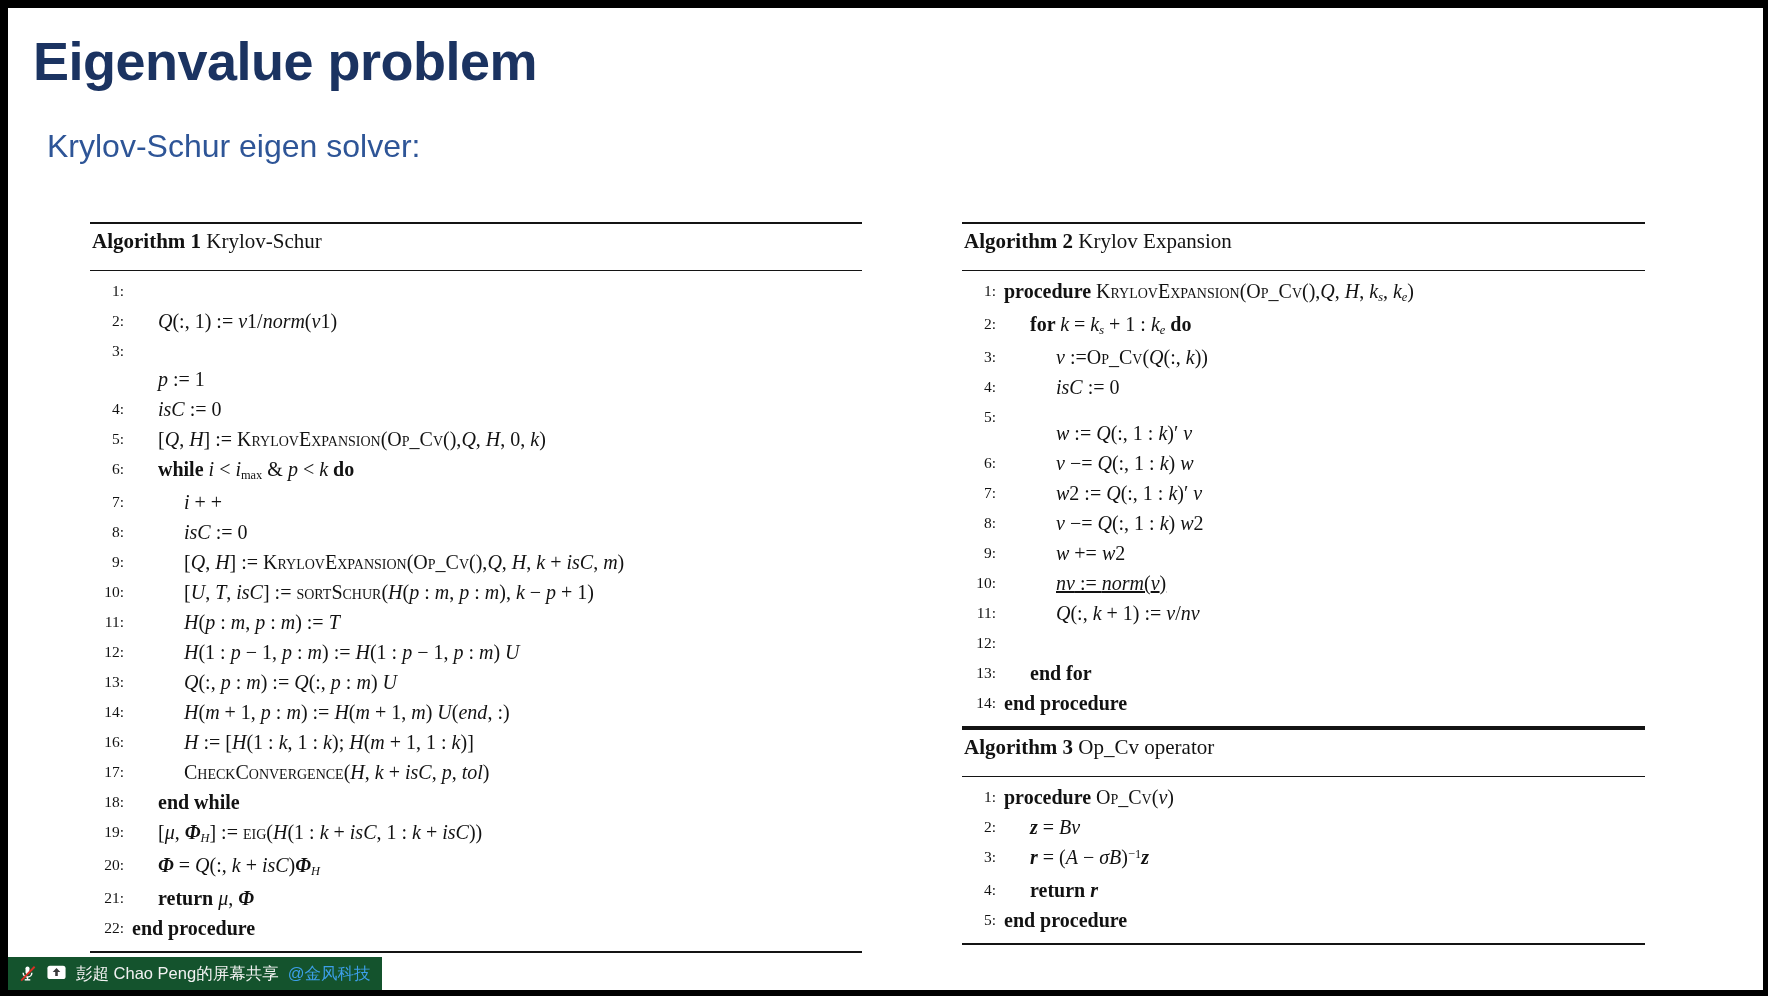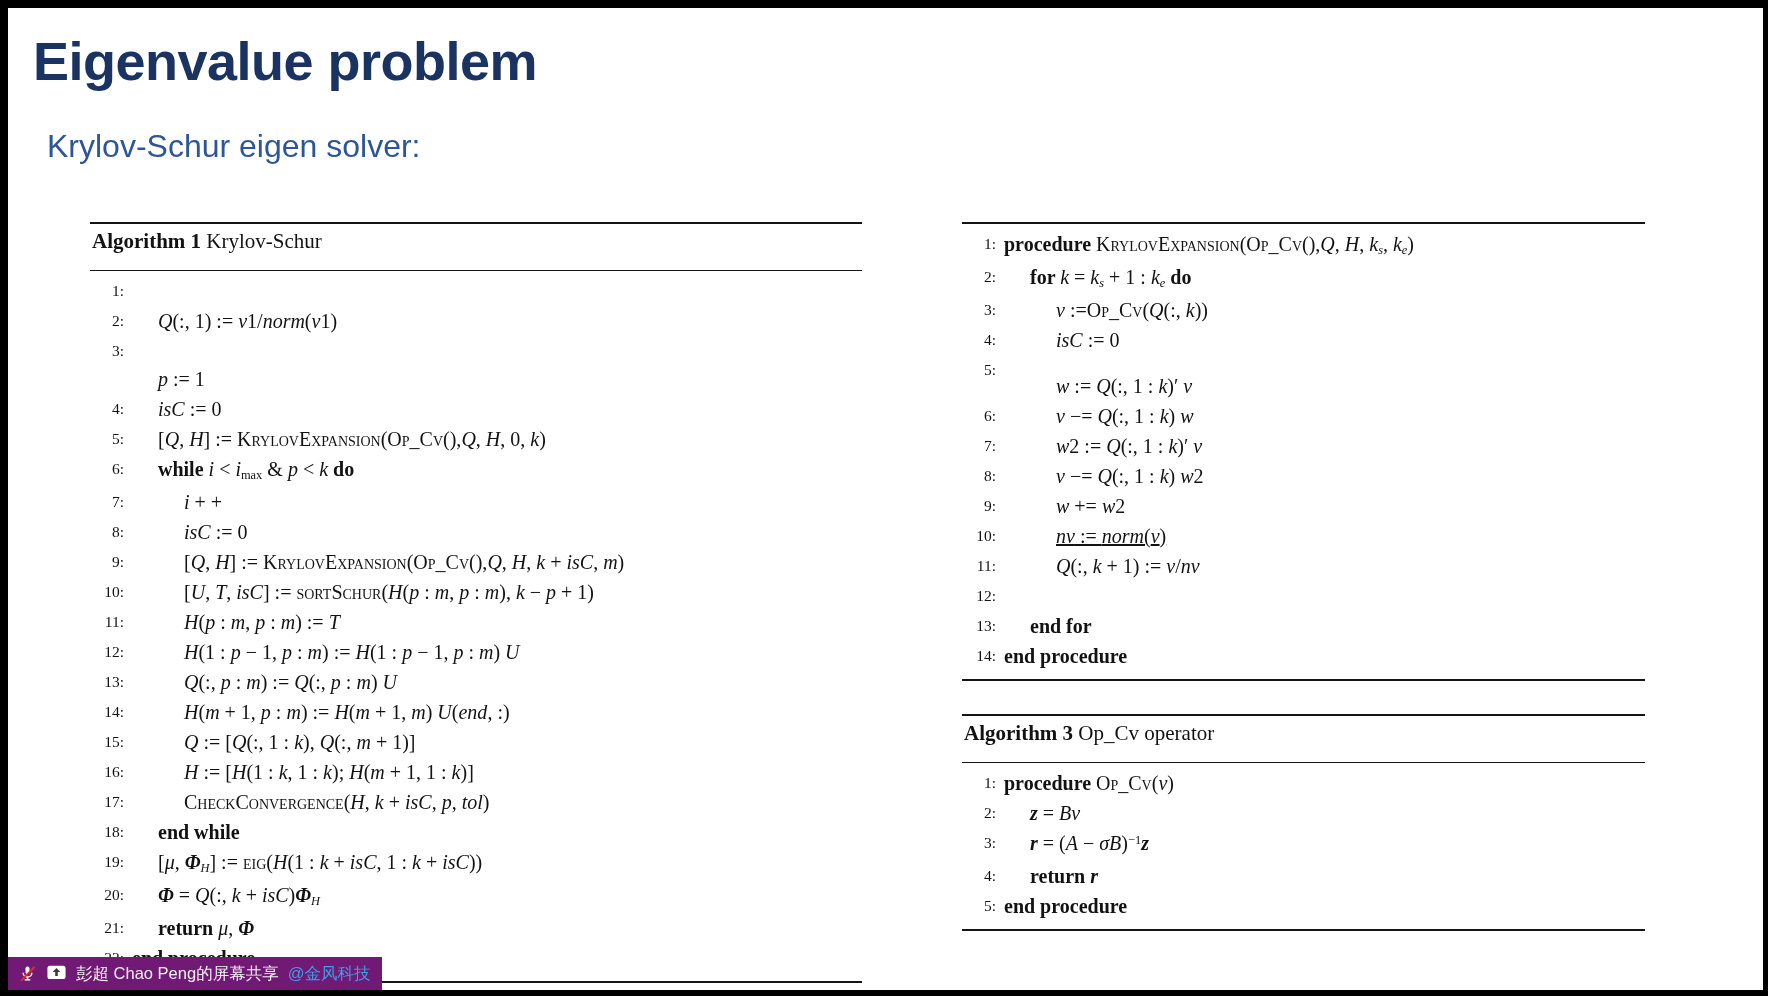--- a/index.html
+++ b/index.html
@@ -9,40 +9,40 @@
   .page-title{position:absolute;left:33px;top:30px;font-size:54px;font-weight:600;
               color:#1b3361;letter-spacing:-0.5px;}
   .page-subtitle{position:absolute;left:47px;top:128px;font-size:32px;color:#2e5597;}
 
   
   .col{position:absolute;top:222px;}
   .col-left{left:90px;width:772px;}
   .col-right{left:962px;width:683px;}
 
   .algo{border-top:2.5px solid #141414;font-family:"Liberation Serif","DejaVu Serif",serif;color:#121212;}
-  .algo + .algo{margin-top:33px;}
+  .algo + .algo{}
   .algo-header{border-bottom:1.5px solid #141414;padding:5px 2px 16px 2px;font-size:21px;}
   .algo-label{font-weight:bold;}
   .algo-body{padding:5px 0 8px 0;border-bottom:2px solid #141414;}
   .line{display:flex;line-height:30px;font-size:20px;}
   .num{flex:0 0 40px;text-align:right;padding-right:6px;box-sizing:border-box;
        font-size:15.5px;line-height:30px;}
   .content{white-space:nowrap;}
   .seg-rm{font-style:normal;}
   .seg-it{font-style:italic;}
   .seg-bi{font-style:italic;font-weight:bold;}
   .seg-kw{font-weight:bold;}
   .seg-sc{font-variant:small-caps;}
   .seg-sub,.seg-subi,.seg-sup{font-size:62%;position:relative;}
   .seg-sub{top:0.28em;}
   .seg-subi{top:0.28em;font-style:italic;}
   .seg-sup{top:-0.5em;}
 
   
-  .share-bar{position:absolute;left:8px;bottom:6px;height:33px;background:#701a75;
+  .share-bar{position:absolute;left:8px;bottom:6px;height:33px;background:#14532d;
              display:flex;align-items:center;gap:9px;padding:0 12px 0 10px;}
   .share-text{color:#f2f2f2;font-size:16.5px;white-space:nowrap;}
   .share-link{color:#3d9fe8;font-size:16.5px;white-space:nowrap;text-decoration:none;}
   .icon{display:inline-flex;align-items:center;}
 </style>
 </head>
 <body>
 
 <div class="stage">
   <div class="slide"></div>
@@ -103,24 +103,20 @@
           </div>
           <div class="line">
             <span class="num">13:</span>
             <span class="content" style="padding-left: 54px;"><span class="seg-it">Q</span><span class="seg-rm">(:, </span><span class="seg-it">p</span><span class="seg-rm"> : </span><span class="seg-it">m</span><span class="seg-rm">) := </span><span class="seg-it">Q</span><span class="seg-rm">(:, </span><span class="seg-it">p</span><span class="seg-rm"> : </span><span class="seg-it">m</span><span class="seg-rm">) </span><span class="seg-it">U</span></span>
           </div>
           <div class="line">
             <span class="num">14:</span>
             <span class="content" style="padding-left: 54px;"><span class="seg-it">H</span><span class="seg-rm">(</span><span class="seg-it">m</span><span class="seg-rm"> + 1, </span><span class="seg-it">p</span><span class="seg-rm"> : </span><span class="seg-it">m</span><span class="seg-rm">) := </span><span class="seg-it">H</span><span class="seg-rm">(</span><span class="seg-it">m</span><span class="seg-rm"> + 1, </span><span class="seg-it">m</span><span class="seg-rm">) </span><span class="seg-it">U</span><span class="seg-rm">(</span><span class="seg-it">end</span><span class="seg-rm">, :)</span></span>
           </div>
           <div class="line">
-            <span class="num">15:</span>
-            <span class="content" style="padding-left: 54px;"><span class="seg-it">Q</span><span class="seg-rm"> := [</span><span class="seg-it">Q</span><span class="seg-rm">(:, 1 : </span><span class="seg-it">k</span><span class="seg-rm">), </span><span class="seg-it">Q</span><span class="seg-rm">(:, </span><span class="seg-it">m</span><span class="seg-rm"> + 1)]</span></span>
-          </div>
-          <div class="line">
             <span class="num">16:</span>
             <span class="content" style="padding-left: 54px;"><span class="seg-it">H</span><span class="seg-rm"> := [</span><span class="seg-it">H</span><span class="seg-rm">(1 : </span><span class="seg-it">k</span><span class="seg-rm">, 1 : </span><span class="seg-it">k</span><span class="seg-rm">); </span><span class="seg-it">H</span><span class="seg-rm">(</span><span class="seg-it">m</span><span class="seg-rm"> + 1, 1 : </span><span class="seg-it">k</span><span class="seg-rm">)]</span></span>
           </div>
           <div class="line">
             <span class="num">17:</span>
             <span class="content" style="padding-left: 54px;"><span class="seg-sc">CheckConvergence</span><span class="seg-rm">(</span><span class="seg-it">H</span><span class="seg-rm">, </span><span class="seg-it">k</span><span class="seg-rm"> + </span><span class="seg-it">isC</span><span class="seg-rm">, </span><span class="seg-it">p</span><span class="seg-rm">, </span><span class="seg-it">tol</span><span class="seg-rm">)</span></span>
           </div>
           <div class="line">
             <span class="num">18:</span>
             <span class="content" style="padding-left: 28px;"><span class="seg-kw">end while</span></span>
@@ -139,20 +135,21 @@
           </div>
           <div class="line">
             <span class="num">22:</span>
             <span class="content" style="padding-left: 2px;"><span class="seg-kw">end procedure</span></span>
           </div>
         </div>
       </div>
     </div>
   <div class="col col-right">
       <div class="algo">
+        <div class="algo-header"><span class="algo-label">Algorithm 2</span><span class="algo-caption"> Krylov Expansion</span></div>
         <div class="algo-body">
           <div class="line">
             <span class="num">1:</span>
             <span class="content" style="padding-left: 2px;"><span class="seg-kw">procedure </span><span class="seg-sc">KrylovExpansion</span><span class="seg-rm">(</span><span class="seg-sc">Op_Cv</span><span class="seg-rm">(),</span><span class="seg-it">Q</span><span class="seg-rm">, </span><span class="seg-it">H</span><span class="seg-rm">, </span><span class="seg-it">k</span><span class="seg-subi">s</span><span class="seg-rm">, </span><span class="seg-it">k</span><span class="seg-subi">e</span><span class="seg-rm">)</span></span>
           </div>
           <div class="line">
             <span class="num">2:</span>
             <span class="content" style="padding-left: 28px; text-align: center;"><span class="seg-kw">for </span><span class="seg-it">k</span><span class="seg-rm"> = </span><span class="seg-it">k</span><span class="seg-subi">s</span><span class="seg-rm"> + 1 : </span><span class="seg-it">k</span><span class="seg-subi">e</span><span class="seg-rm">  </span><span class="seg-kw">do</span></span>
           </div>
           <div class="line">

